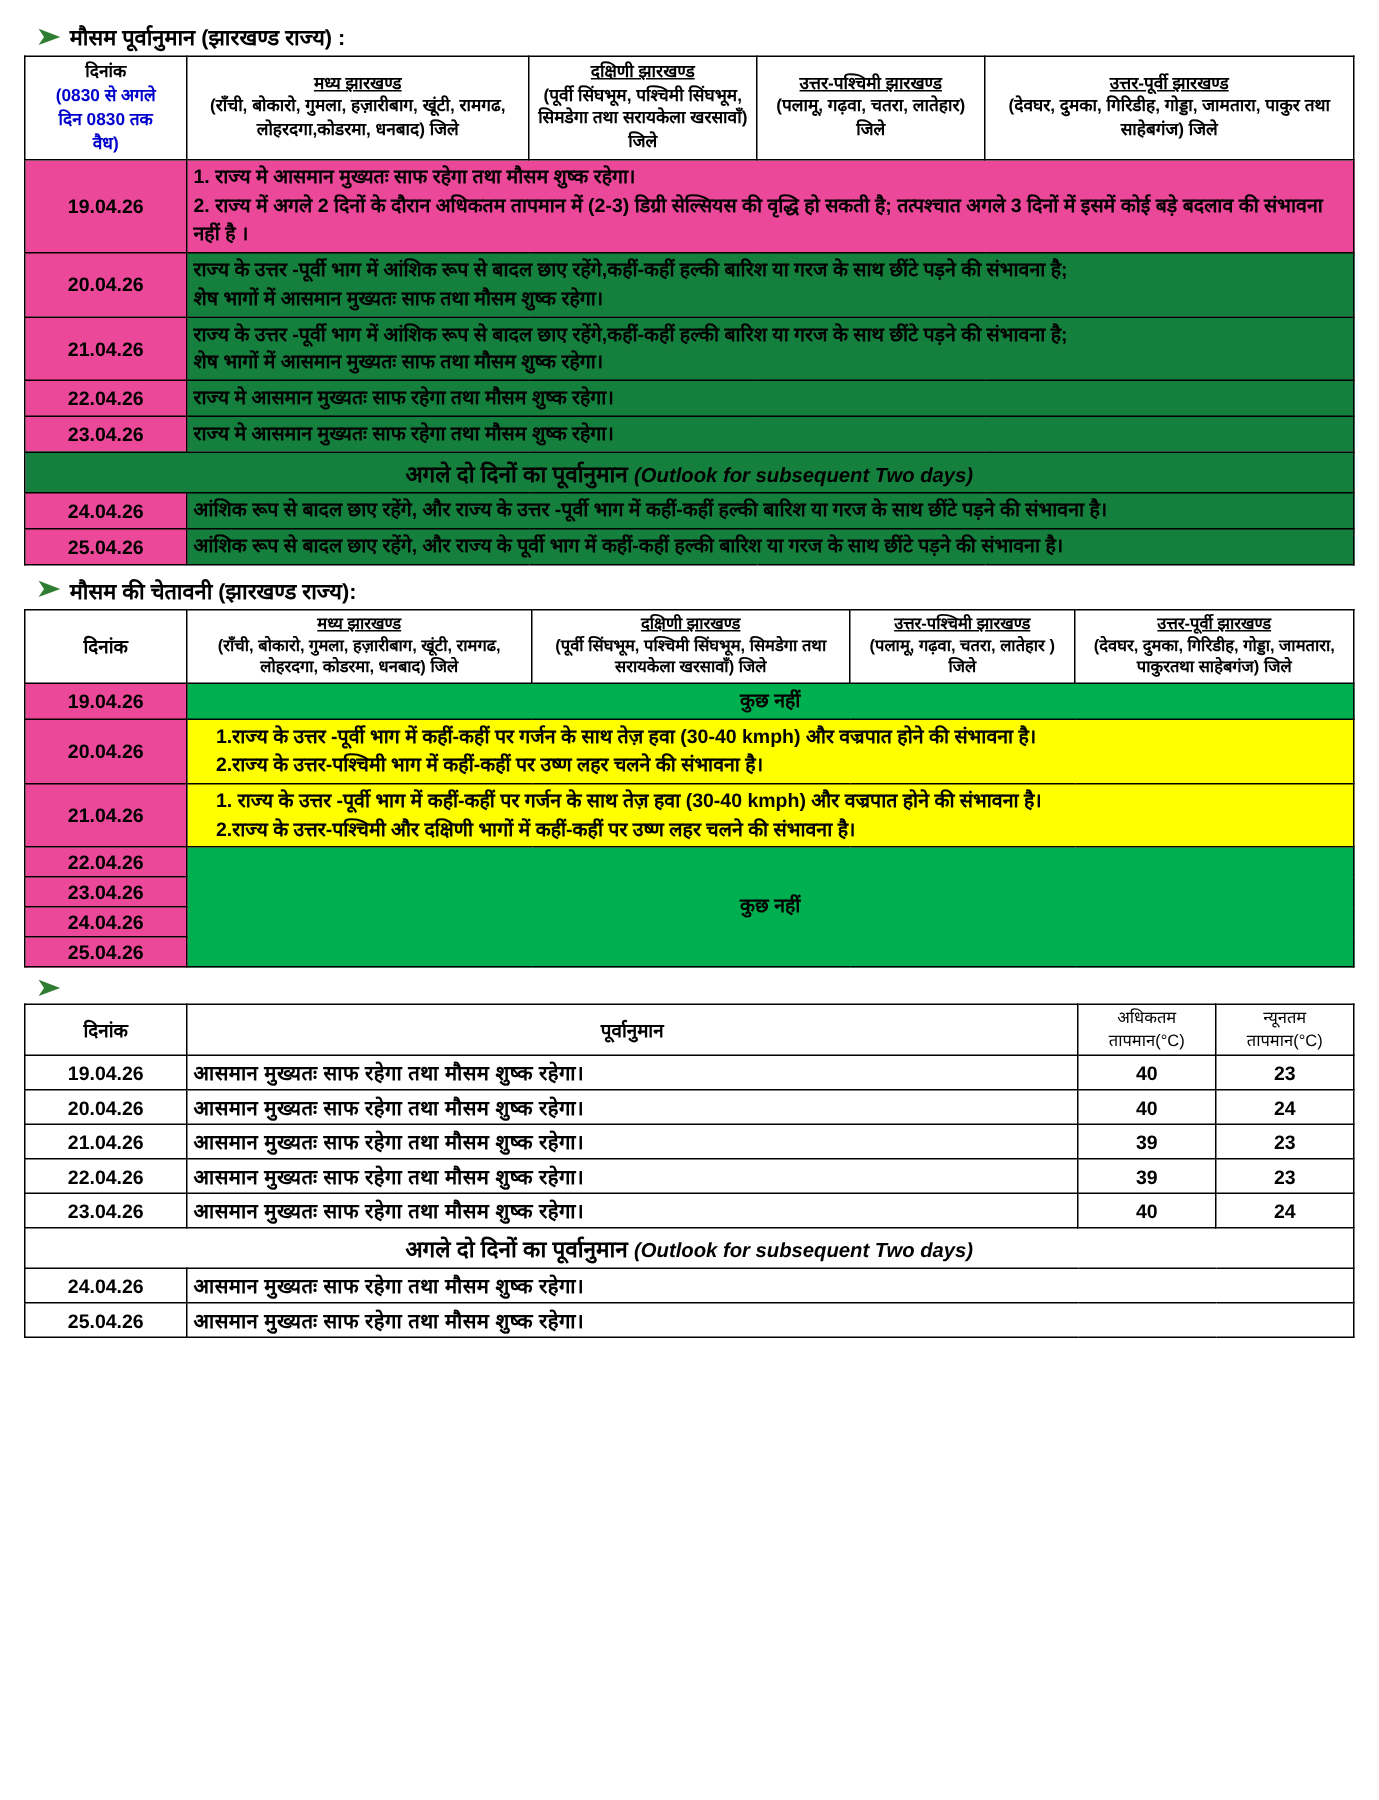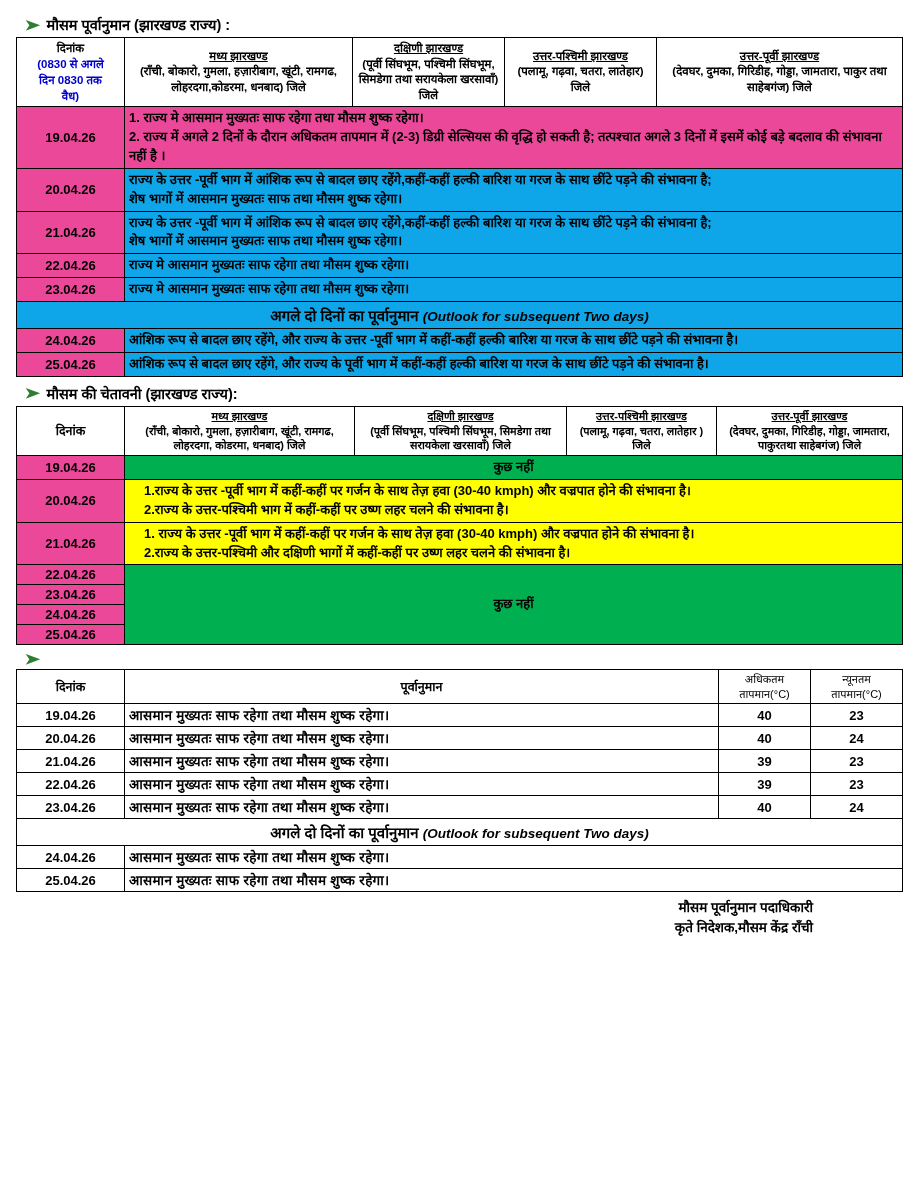--- a/index.html
+++ b/index.html
@@ -57,21 +57,21 @@
     font-size: 13px;
     white-space: nowrap;
   }
   .txt {
     text-align: left;
     font-weight: bold;
     line-height: 1.45;
     font-size: 13px;
   }
   .green {
-    background: #0ea5e9;
+    background: #15803d;
   }
   .white {
     background: #ec4899;
   }
   .bright-green {
     background: #00b050;
   }
   .yellow {
     background: #ffff00;
     padding-left: 19px;
@@ -371,18 +371,14 @@
       <td class="fc-cell" colspan="3">आसमान  मुख्यतः  साफ  रहेगा  तथा  मौसम  शुष्क  रहेगा।</td>
     </tr>
     <tr>
       <td class="date-cell">25.04.26</td>
       <td class="fc-cell" colspan="3">आसमान  मुख्यतः  साफ  रहेगा  तथा  मौसम  शुष्क  रहेगा।</td>
     </tr>
   </tbody>
       </table>
   </div>
 
-  <div class="footer">
-    <div>मौसम  पूर्वानुमान पदाधिकारी</div>
-    <div>कृते निदेशक,मौसम केंद्र  राँची</div>
-  </div>
 
 </div>
 
 </body></html>

